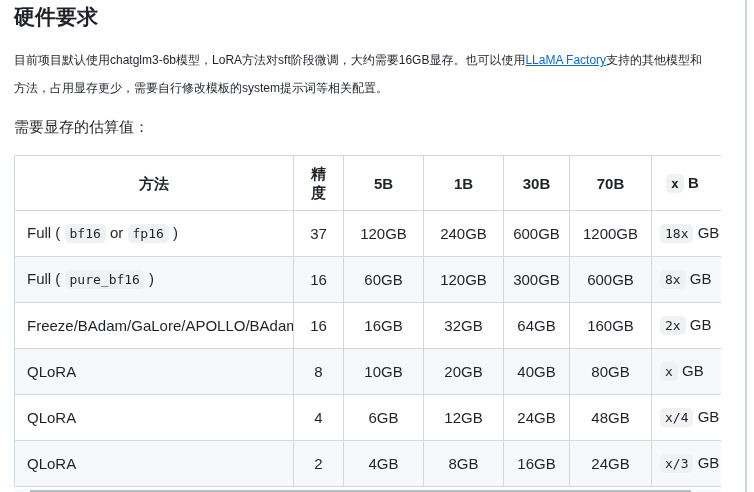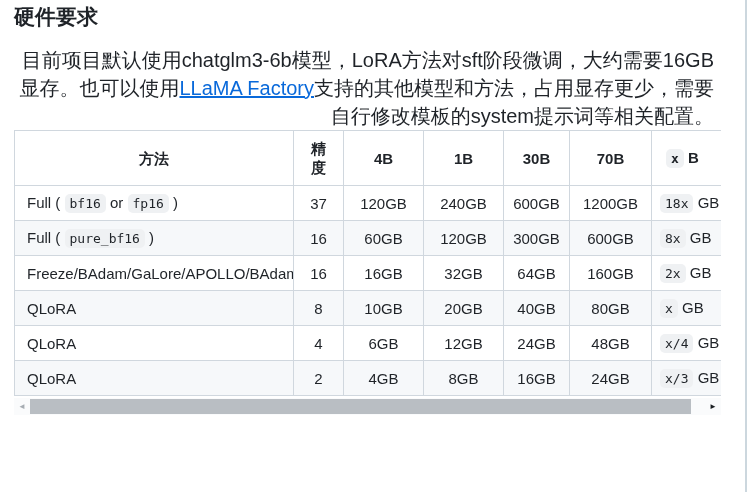--- a/index.html
+++ b/index.html
@@ -13,28 +13,28 @@
     --edge:#ccd7de;
   }
   html,body{margin:0;padding:0;}
   body{
     width:754px;height:492px;background:#ffffff;color:var(--text);
     font-family:"Liberation Sans","DejaVu Sans",sans-serif;
     overflow:hidden;position:relative;
   }
   .page{padding:4px 0 0 14px;width:724px;box-sizing:border-box;}
   h2.title{font-size:21px;font-weight:700;margin:0;line-height:26px;}
-  p.intro{margin:16px 0 0 0;font-size:20px;line-height:28px;width:700px;text-align:right;}
+  p.intro{margin:16px 0 0 0;font-size:12px;line-height:28px;width:700px;}
   p.intro a{color:var(--link);text-decoration:underline;cursor:pointer;}
   p.subtitle{margin:15px 0 18px 0;font-size:15px;line-height:20px;}
   .table-scroll{width:707px;overflow:hidden;}
   table{border-collapse:collapse;table-layout:fixed;width:817px;font-size:15px;}
   th,td{border:1px solid var(--border);box-sizing:border-box;}
   th{padding:8px 6px;font-weight:700;text-align:center;vertical-align:middle;white-space:pre-line;line-height:19px;}
-  td{padding:8px 8px;text-align:center;line-height:17px;white-space:nowrap;overflow:hidden;margin-top:24px;}
+  td{padding:8px 8px;text-align:center;line-height:28px;white-space:nowrap;overflow:hidden;margin-top:24px;}
   tbody tr:nth-child(even){background:var(--alt-row);}
   td.method-cell{text-align:left;padding-left:12px;}
   td.x-cell,th.x-head{text-align:left;padding-left:8px;}
   th.x-head{padding-left:14px;}
   code{
     font-family:"DejaVu Sans Mono","Liberation Mono",monospace;
     font-size:13px;background:var(--code-bg);padding:2px 5px;
     border-radius:5px;white-space:nowrap;
   }
   .hscrollbar{width:707px;height:17px;margin-top:2px;display:flex;align-items:center;background:var(--track);}
@@ -45,38 +45,39 @@
   .page-edge{position:absolute;top:0;right:7px;width:2px;height:492px;background:var(--edge);}
 </style>
 </head>
 <body>
 
 <div class="page">
   <h2 class="title">硬件要求</h2>
 
   <p class="intro"><span>目前项目默认使用chatglm3-6b模型，LoRA方法对sft阶段微调，大约需要16GB显存。也可以使用</span><a href="#">LLaMA Factory</a><span>支持的其他模型和方法，占用显存更少，需要自行修改模板的system提示词等相关配置。</span></p>
 
+  <p class="subtitle">需要显存的估算值：</p>
 
   <div class="table-scroll">
     <table>
       <colgroup>
           <col style="width: 279px;">
           <col style="width: 50px;">
           <col style="width: 80px;">
           <col style="width: 80px;">
           <col style="width: 66px;">
           <col style="width: 82px;">
           <col style="width: 180px;">
         </colgroup>
       <thead>
         <tr>
             <th>方法</th>
             <th>精
 度</th>
-            <th>4B</th>
+            <th>5B</th>
             <th>1B</th>
             <th>30B</th>
             <th>70B</th>
             <th class="x-head"><code>x</code> B</th>
           </tr>
       </thead>
       <tbody>
           <tr>
             <td class="method-cell">Full ( <code>bf16</code> or <code>fp16</code> )</td>
             <td>37</td>

